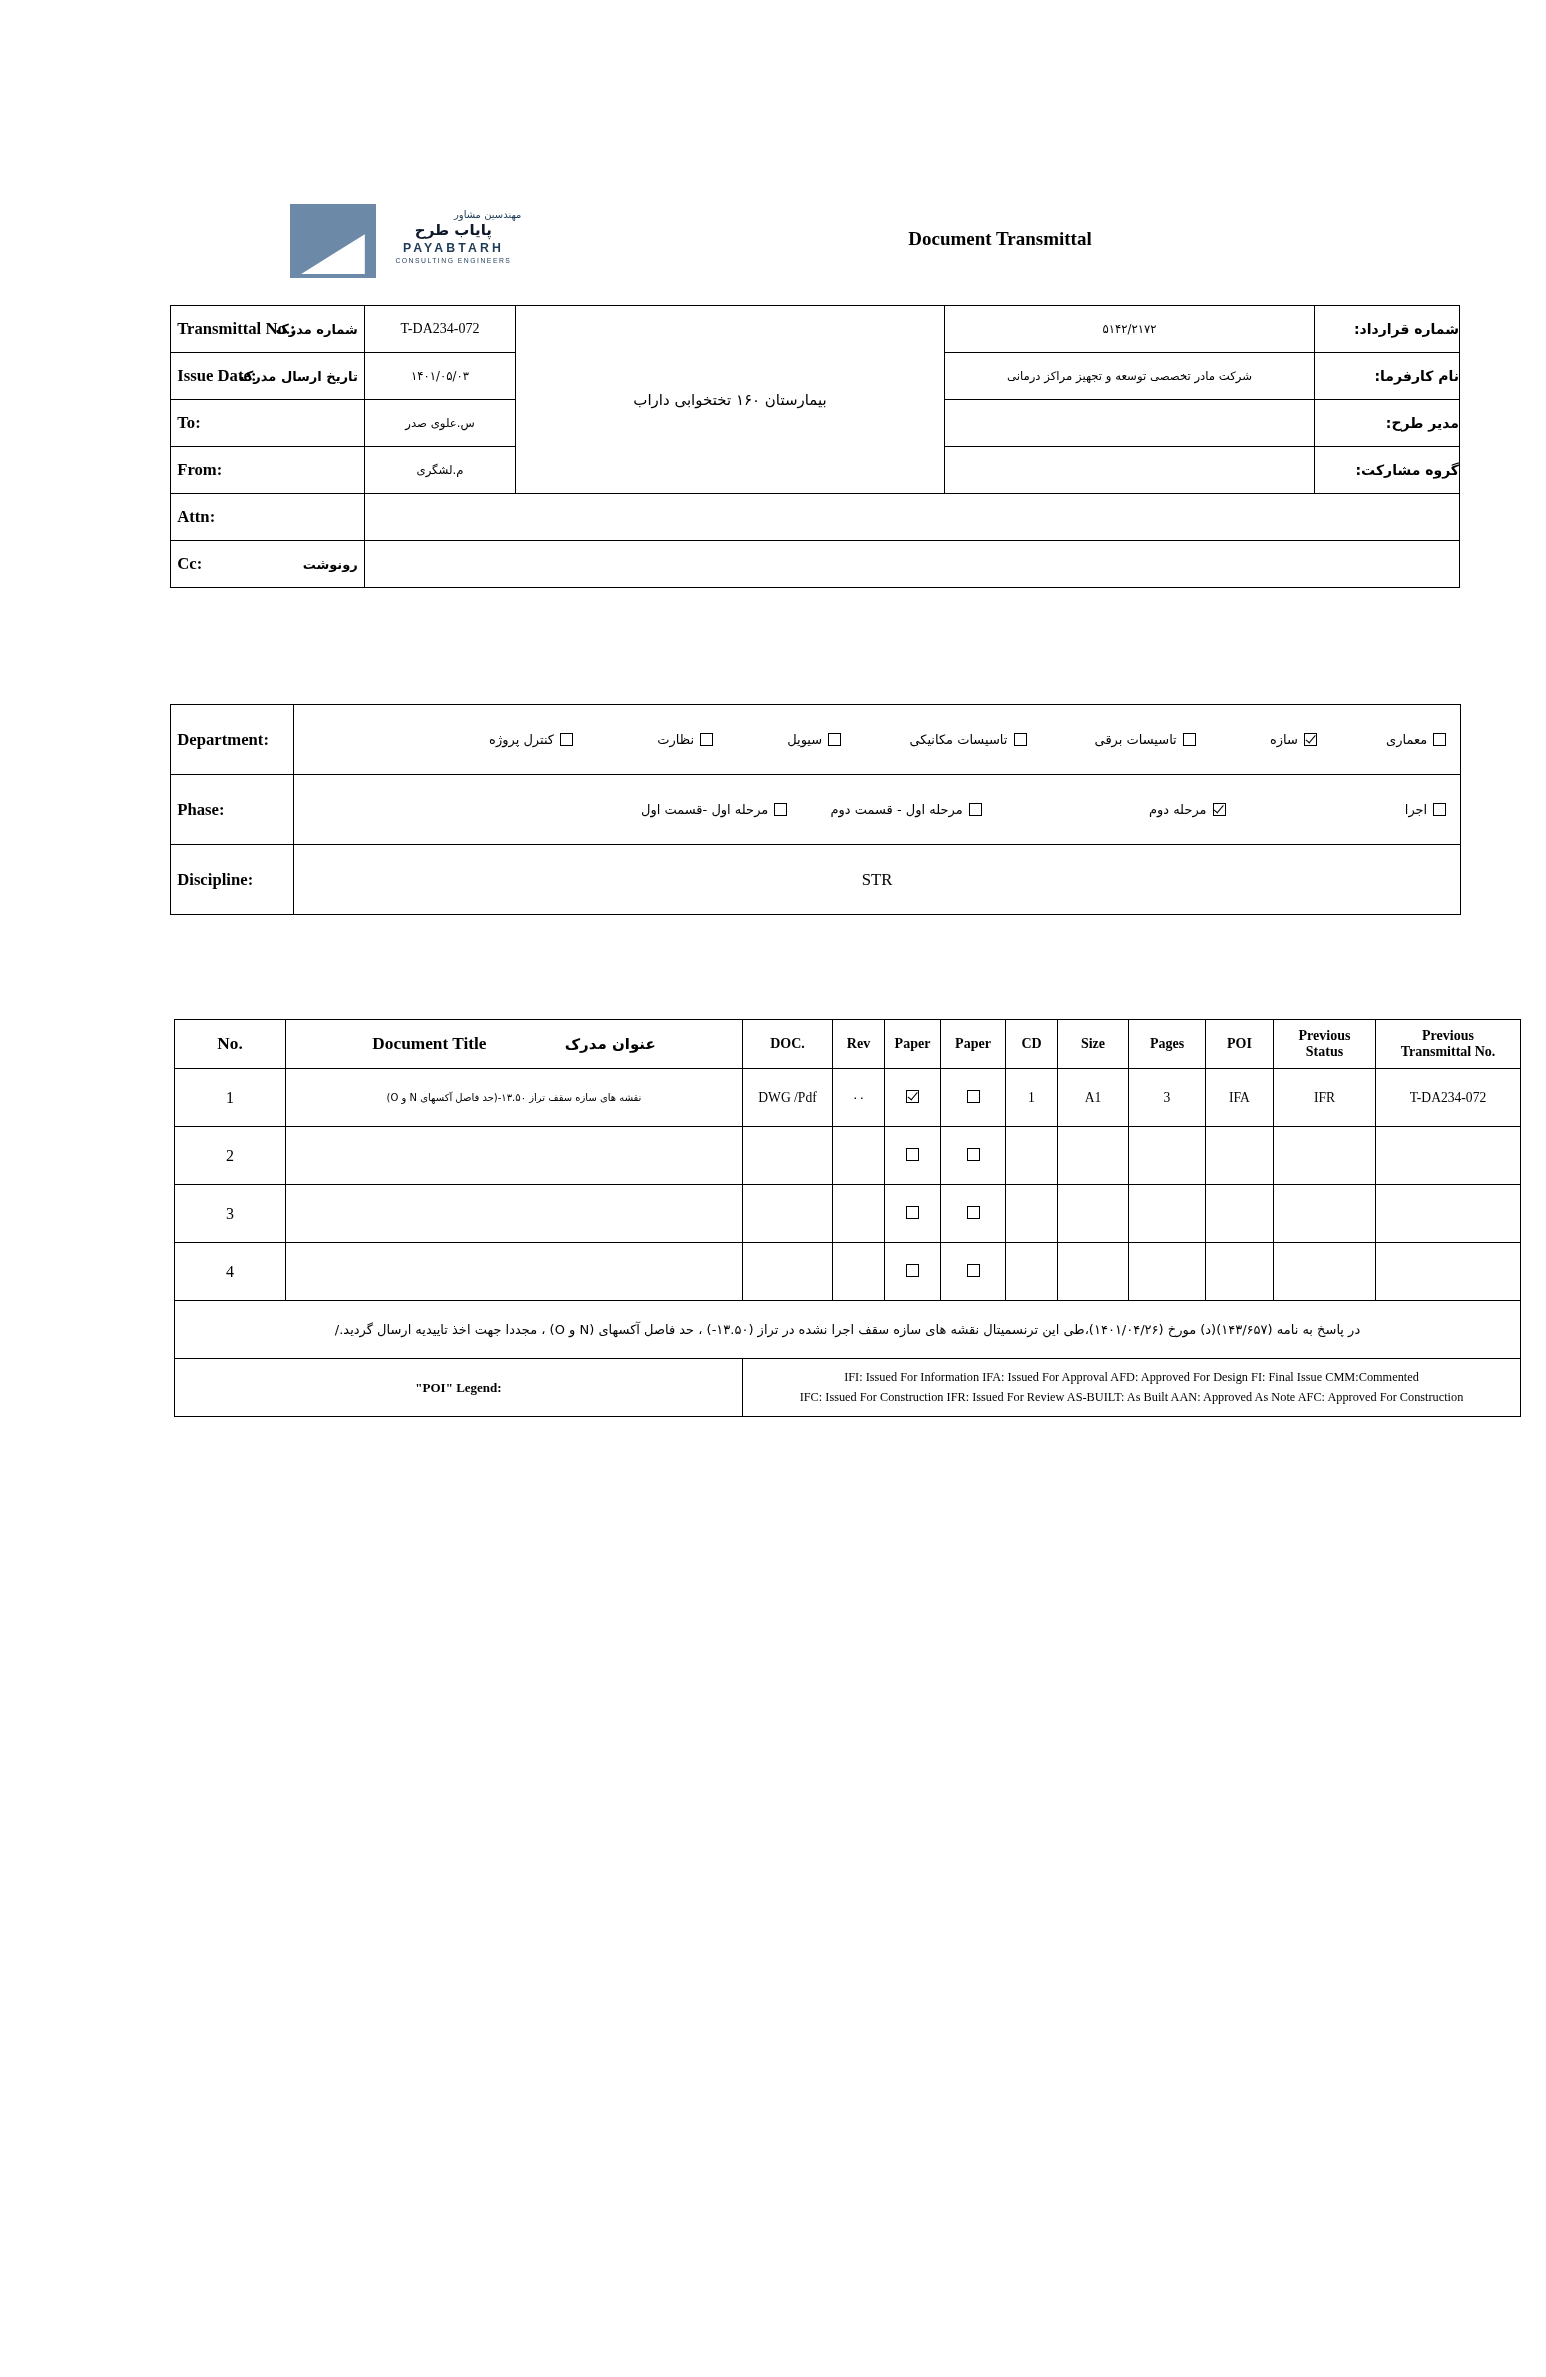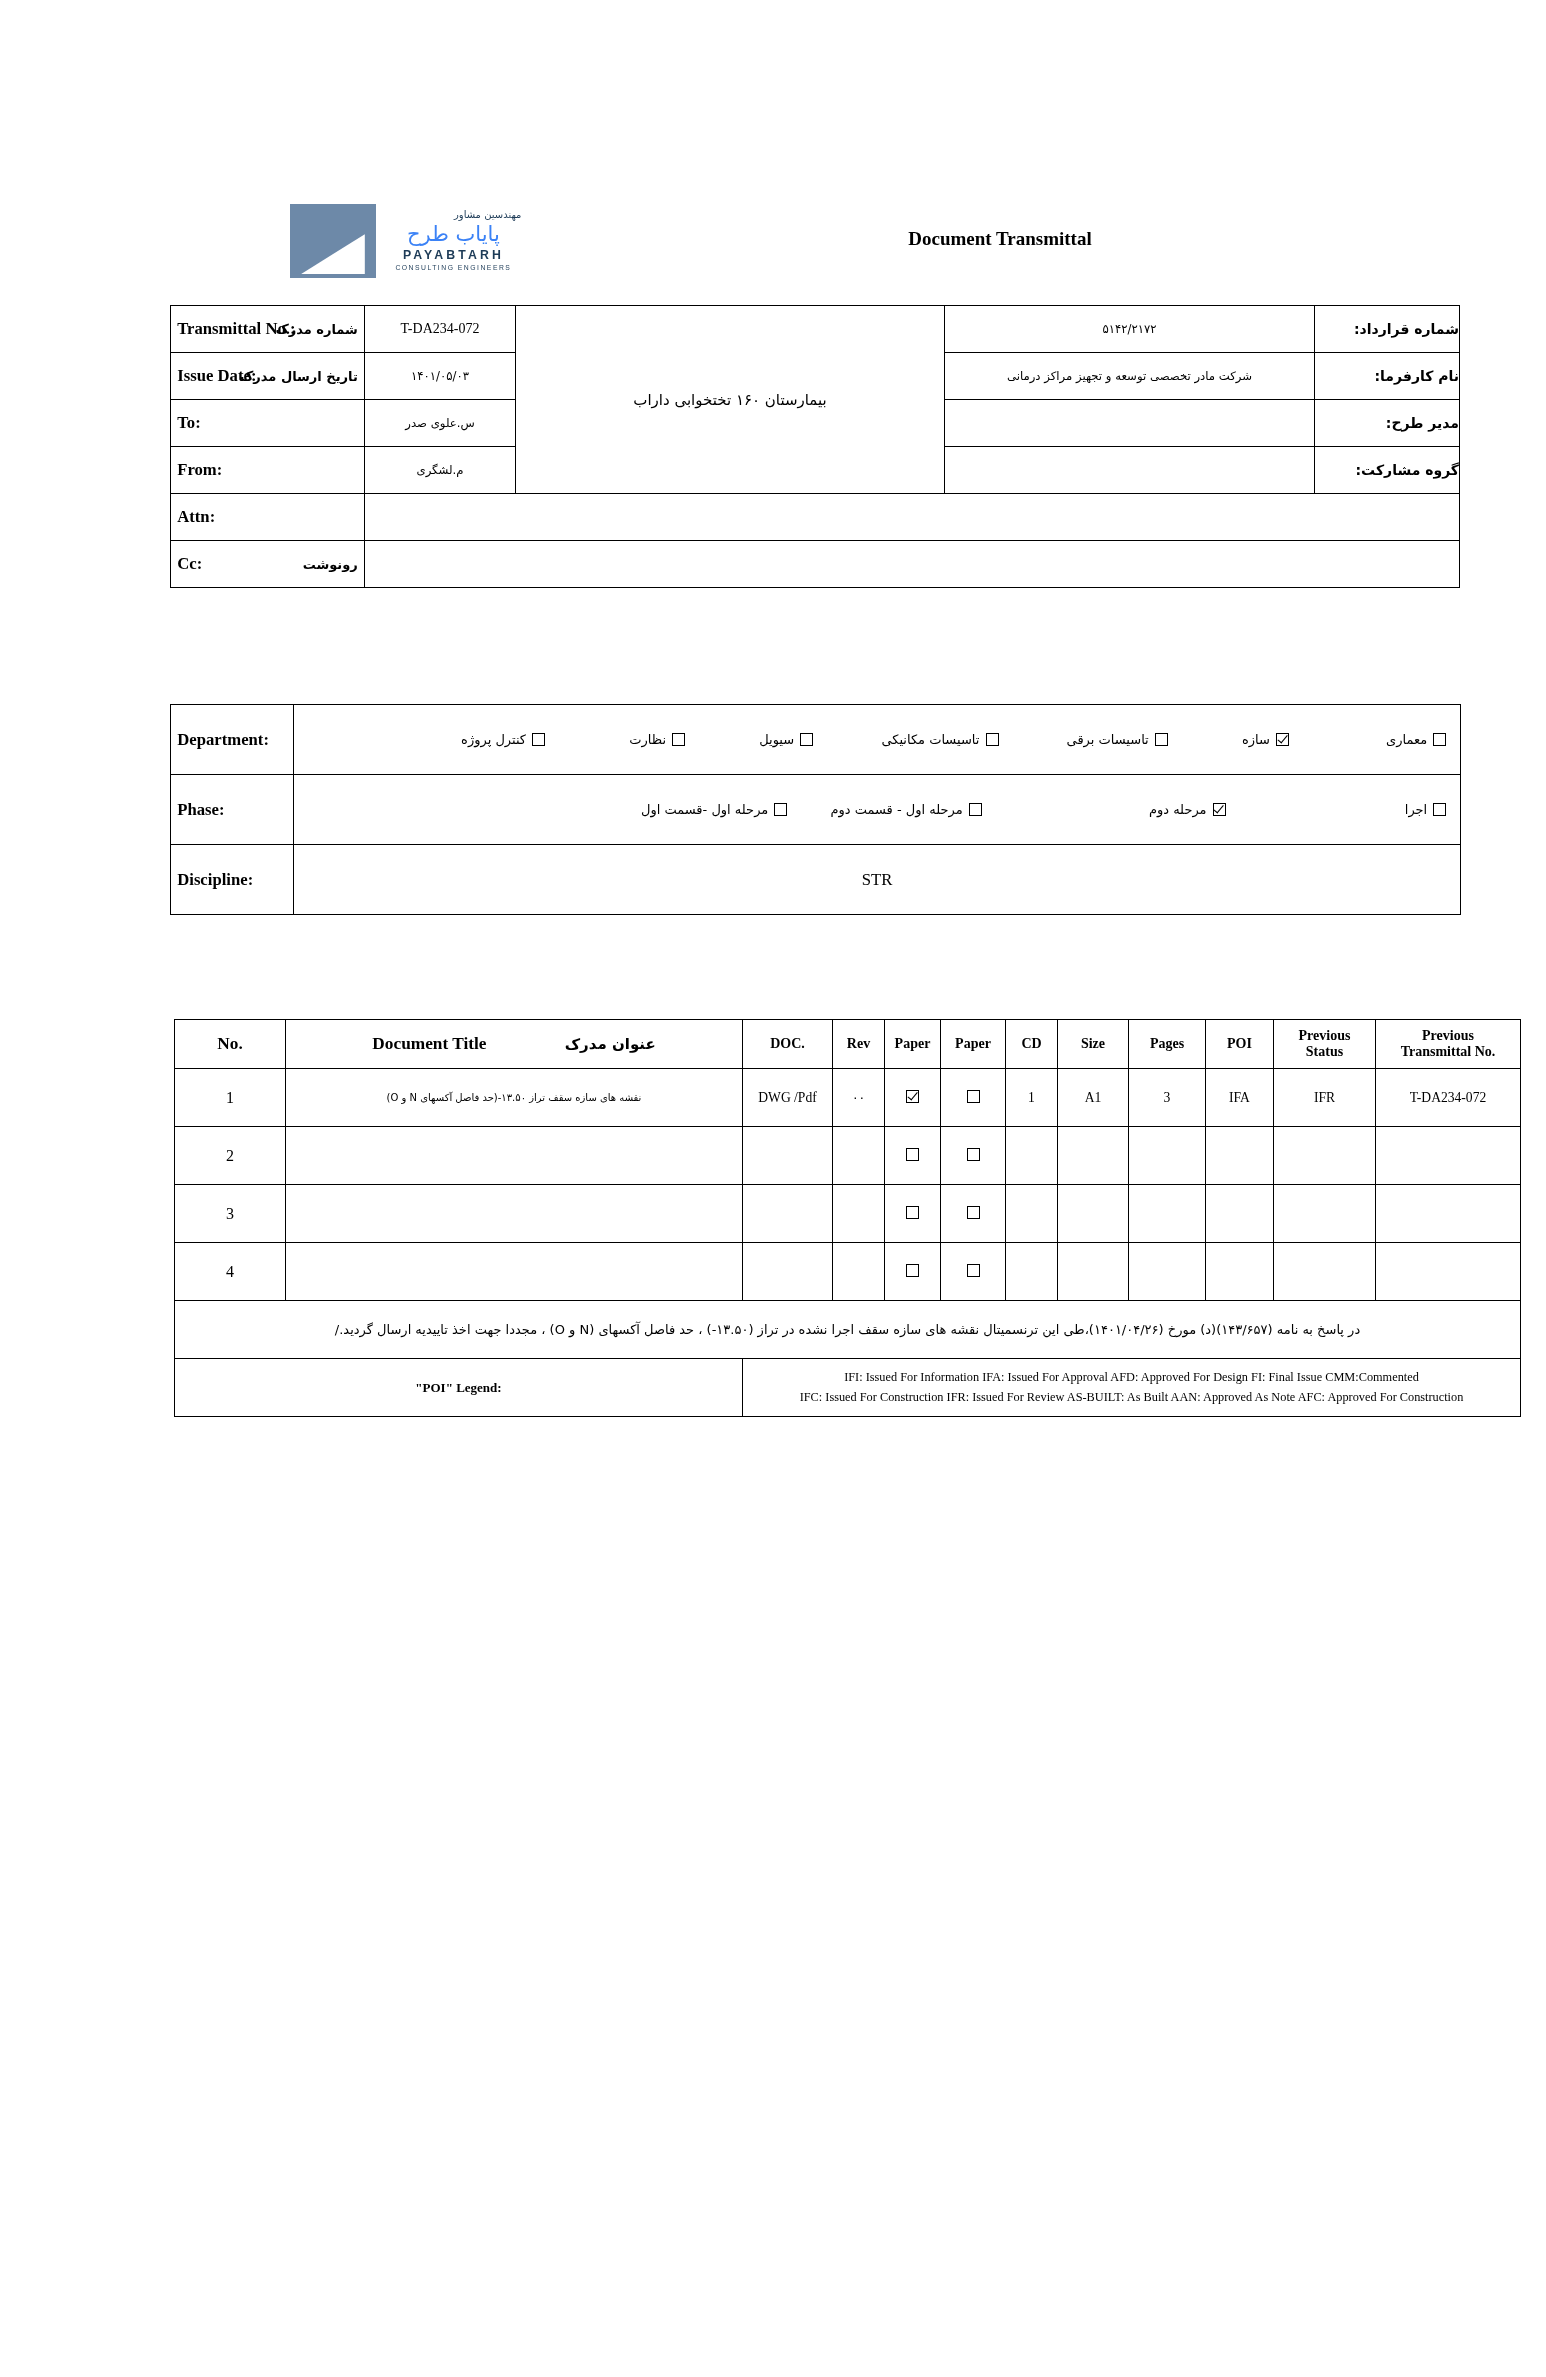--- a/index.html
+++ b/index.html
@@ -64,23 +64,23 @@
   }
   .logo-fa-small {
     font-family: "DejaVu Sans", sans-serif;
     font-size: 10px;
     color: #1d3b57;
     letter-spacing: 0.6px;
     text-align: right;
   }
   .logo-fa-big {
     font-family: "DejaVu Sans", sans-serif;
-    font-size: 21px;
-    font-weight: normal;
-    color: #3b82f6;
+    font-size: 15px;
+    font-weight: bold;
+    color: #0f172a;
     margin-top: 1.2px;
   }
   .logo-en-big {
     font-family: "Liberation Sans", sans-serif;
     font-size: 12.3px;
     font-weight: bold;
     color: #1d3b57;
     letter-spacing: 3.1px;
     margin-top: 2.5px;
   }
@@ -396,21 +396,21 @@
   <table class="grid" id="dept-table">
     <colgroup>
       <col style="width:123px">
       <col style="width:1167px">
     </colgroup>
     <tbody>
       <tr>
         <td class="dept-lbl">Department:</td>
         <td>
           <div class="cbrow">
-            <div class="cbitem" style="margin-left:97px">
+            <div class="cbitem" style="margin-left:69px">
               <span class="box"></span>
               <span class="t">معماری</span>
             </div>
             <div class="cbitem" style="margin-left:74px">
               <span class="box checked"></span>
               <span class="t">سازه</span>
             </div>
             <div class="cbitem" style="margin-left:68px">
               <span class="box"></span>
               <span class="t">تاسیسات برقی</span>

